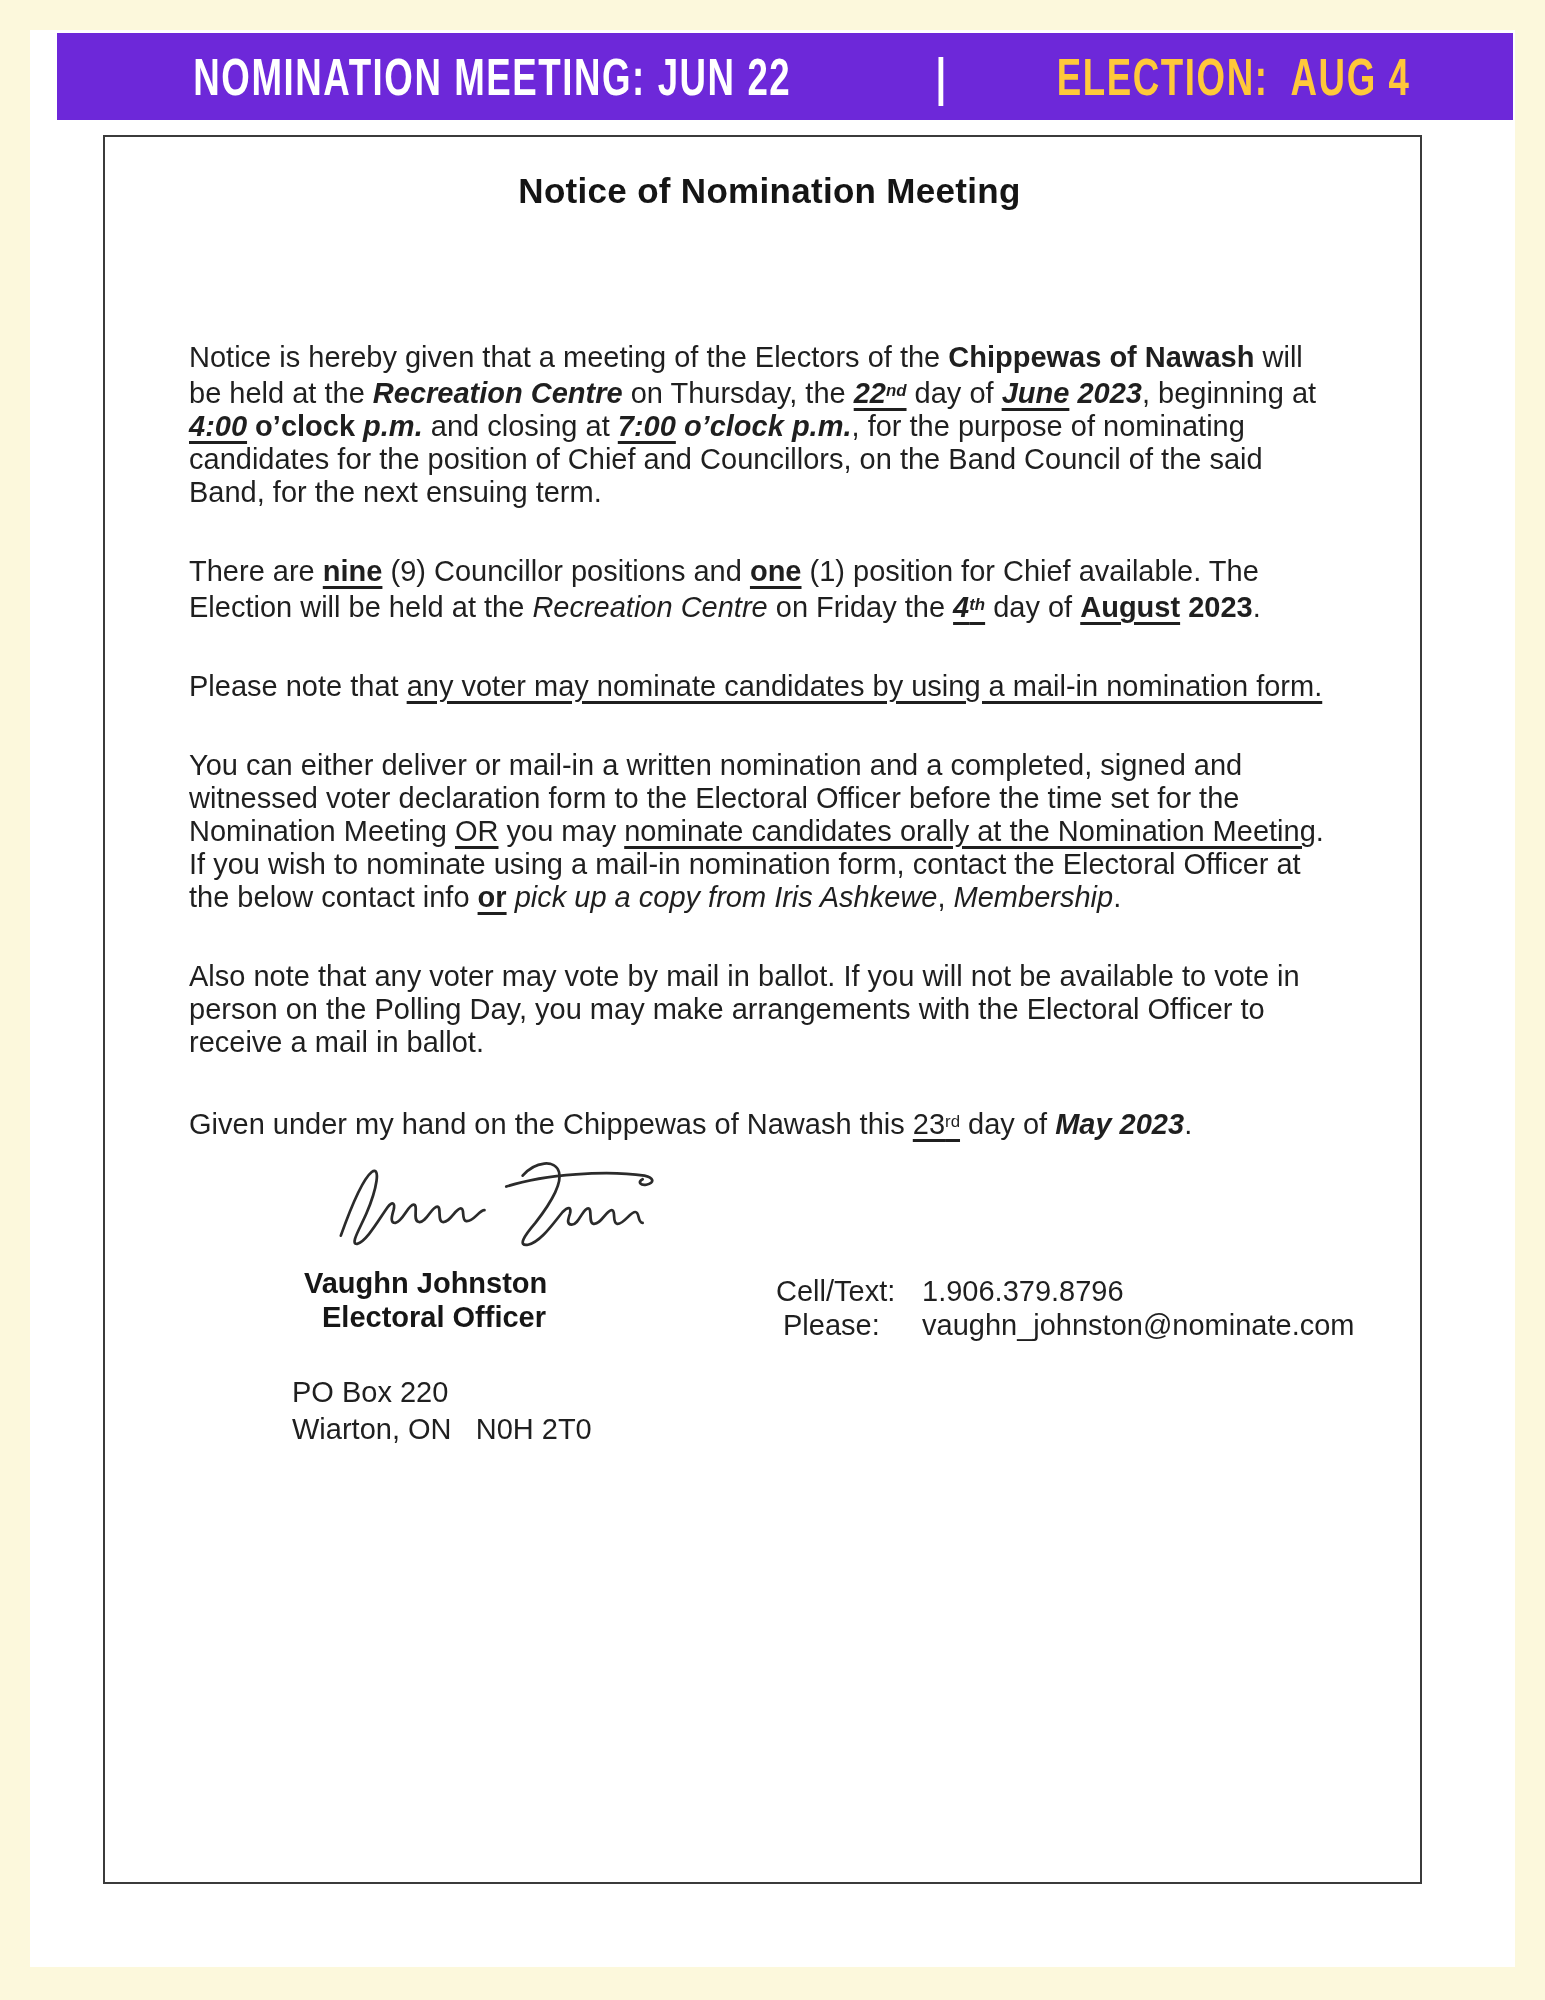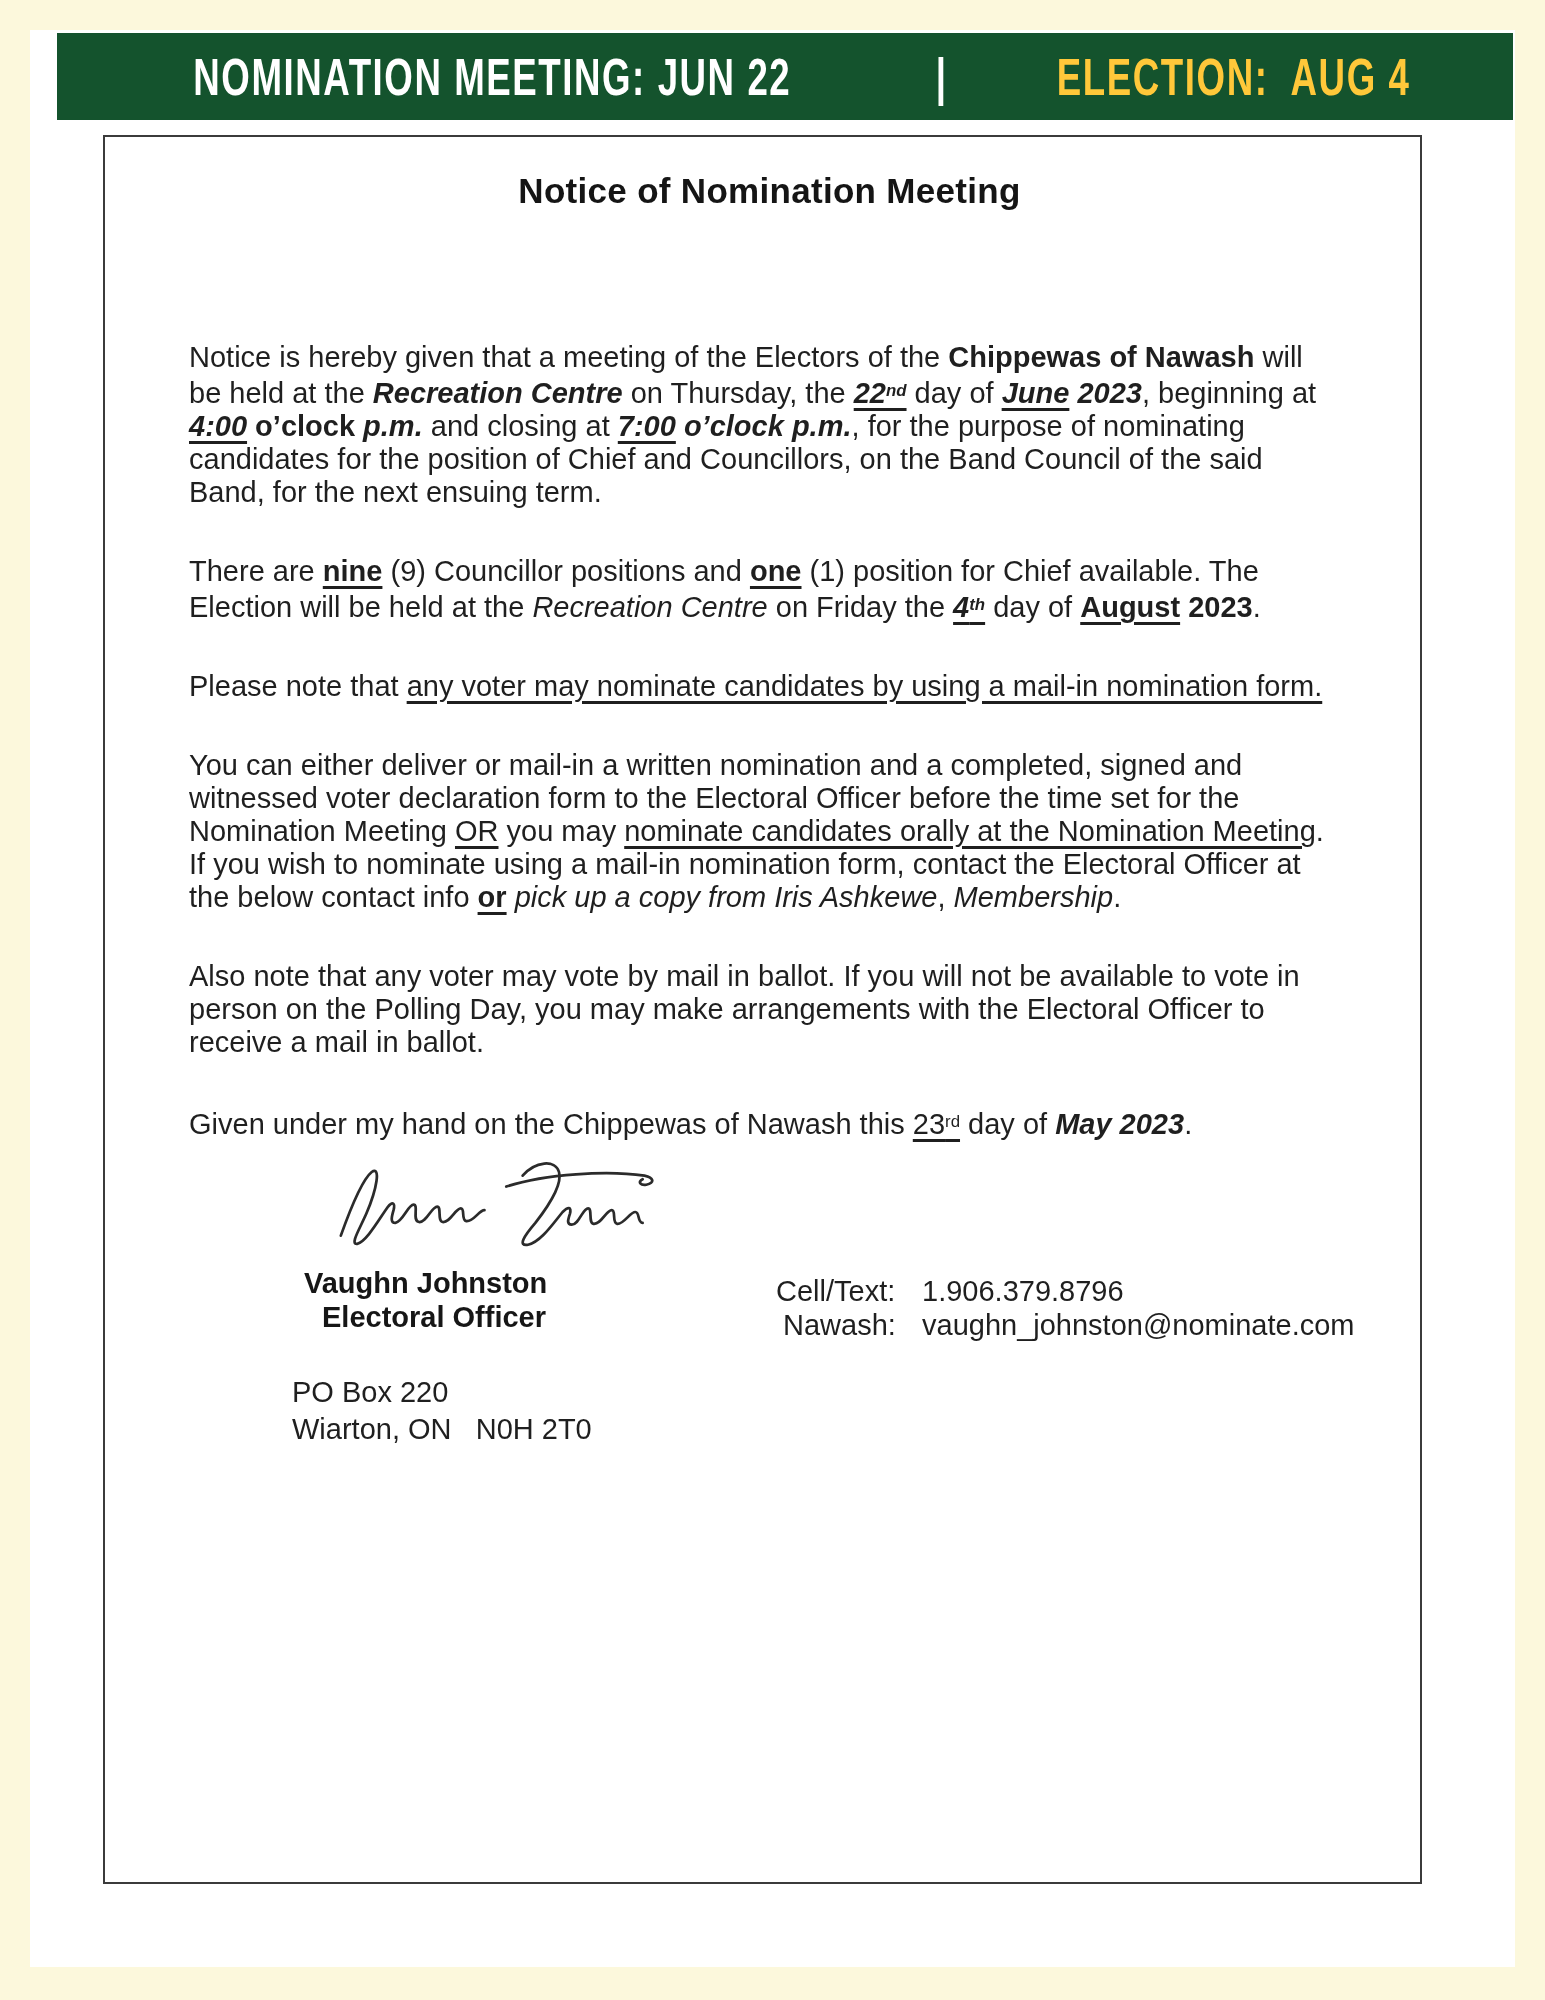--- a/index.html
+++ b/index.html
@@ -41,21 +41,21 @@
   .sigright{margin-left:62px;padding-top:122px;font-size:29px;line-height:34px;}
   .crow{display:flex;}
   .clabel{width:146px;flex:0 0 auto;}
   .crow.row2 .clabel{padding-left:7px;width:139px;}
 </style>
 </head>
 <body style="background: rgb(252, 248, 220);">
 
 <div class="paper" style="background: rgb(255, 255, 255);"></div>
 
-<div class="banner" style="background: #14532d;">
+<div class="banner" style="background: #6d28d9;">
   <span class="banner-left" style="color: rgb(255, 255, 255);">NOMINATION MEETING: JUN 22</span>
   <span class="banner-sep">|</span>
   <span class="banner-right" style="color: rgb(255, 200, 58);">ELECTION:&nbsp; AUG 4</span>
 </div>
 
 <div class="docbox" style="background: rgb(255, 255, 255); border-color: rgb(59, 59, 59);">
   <h1 class="title">Notice of Nomination Meeting</h1>
 
   <div id="paragraphs">
       <div class="para"><span>Notice is hereby given that a meeting of the Electors of the </span><span class="b">Chippewas of Nawash</span><span> will be held at the </span><span class="b i">Recreation Centre</span><span> on Thursday, the </span><span class="u"><span class="b i">22</span><span class="b i sup">nd</span></span><span> day of </span><span class="u"><span class="b i">June</span></span><span class="b i"> 2023</span><span>, beginning at </span><span class="u"><span class="b i">4:00</span></span><span class="b"> o’clock </span><span class="b i">p.m.</span><span> and closing at </span><span class="u"><span class="b i">7:00</span></span><span class="b i"> o’clock p.m.</span><span>, for the purpose of nominating candidates for the position of Chief and Councillors, on the Band Council of the said Band, for the next ensuing term.</span></div>
@@ -79,18 +79,18 @@
         <div>PO Box 220</div>
         <div>Wiarton, ON&nbsp;&nbsp; N0H 2T0</div>
       </div>
     </div>
     <div class="sigright">
       <div class="crow row1">
         <span class="clabel">Cell/Text:</span>
         <span class="cvalue">1.906.379.8796</span>
       </div>
       <div class="crow row2">
-        <span class="clabel">Nawash:</span>
+        <span class="clabel">Please:</span>
         <span class="cvalue">vaughn_johnston@nominate.com</span>
       </div>
     </div>
   </div>
 </div>
 
 </body></html>

